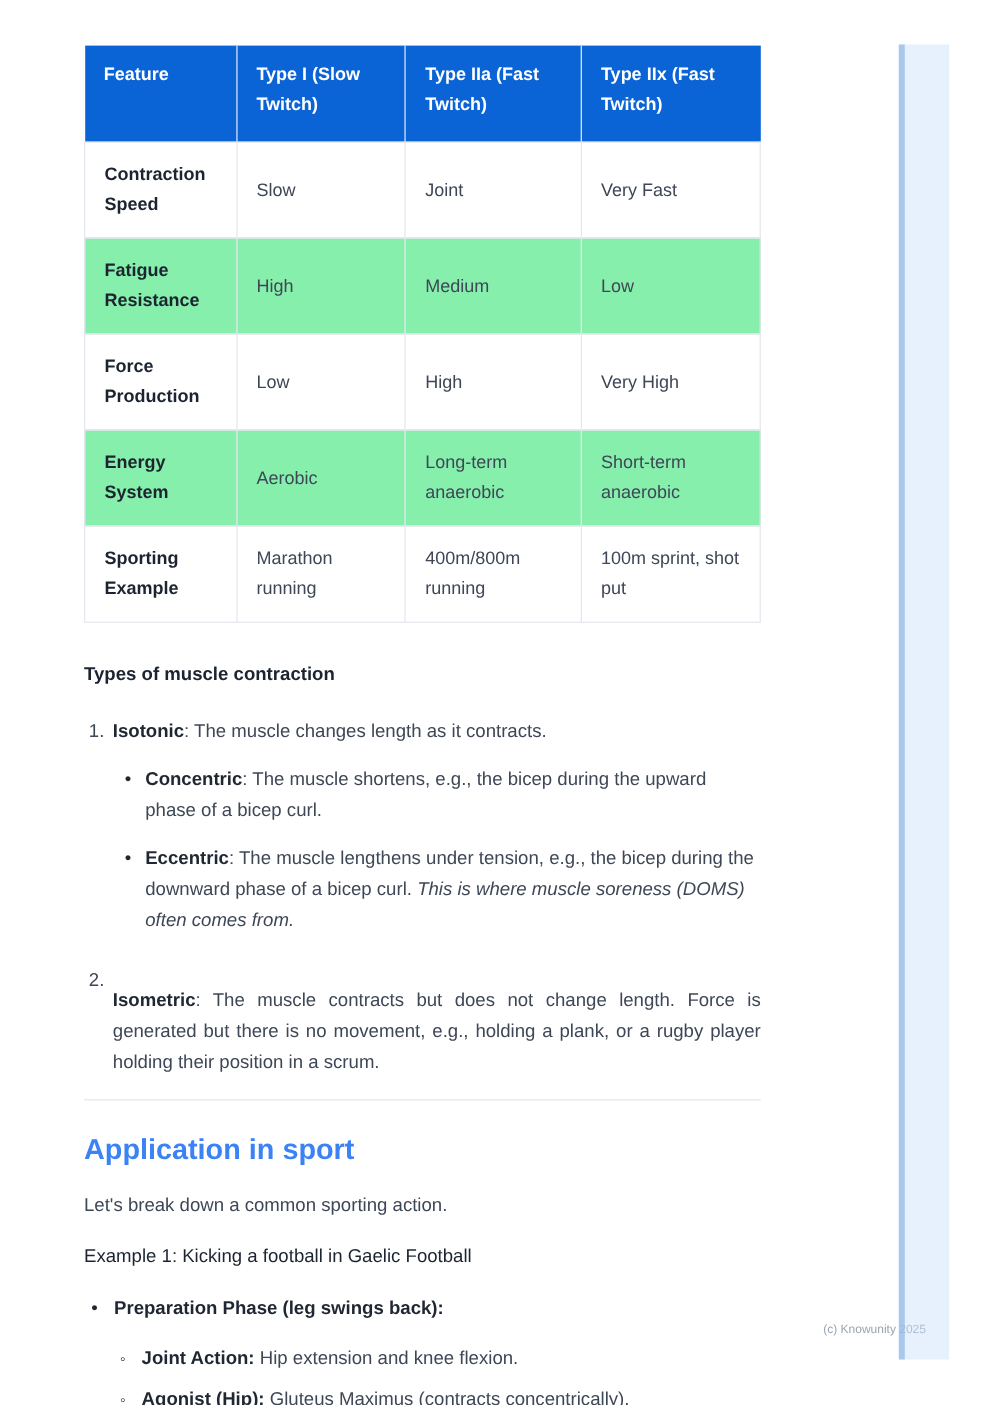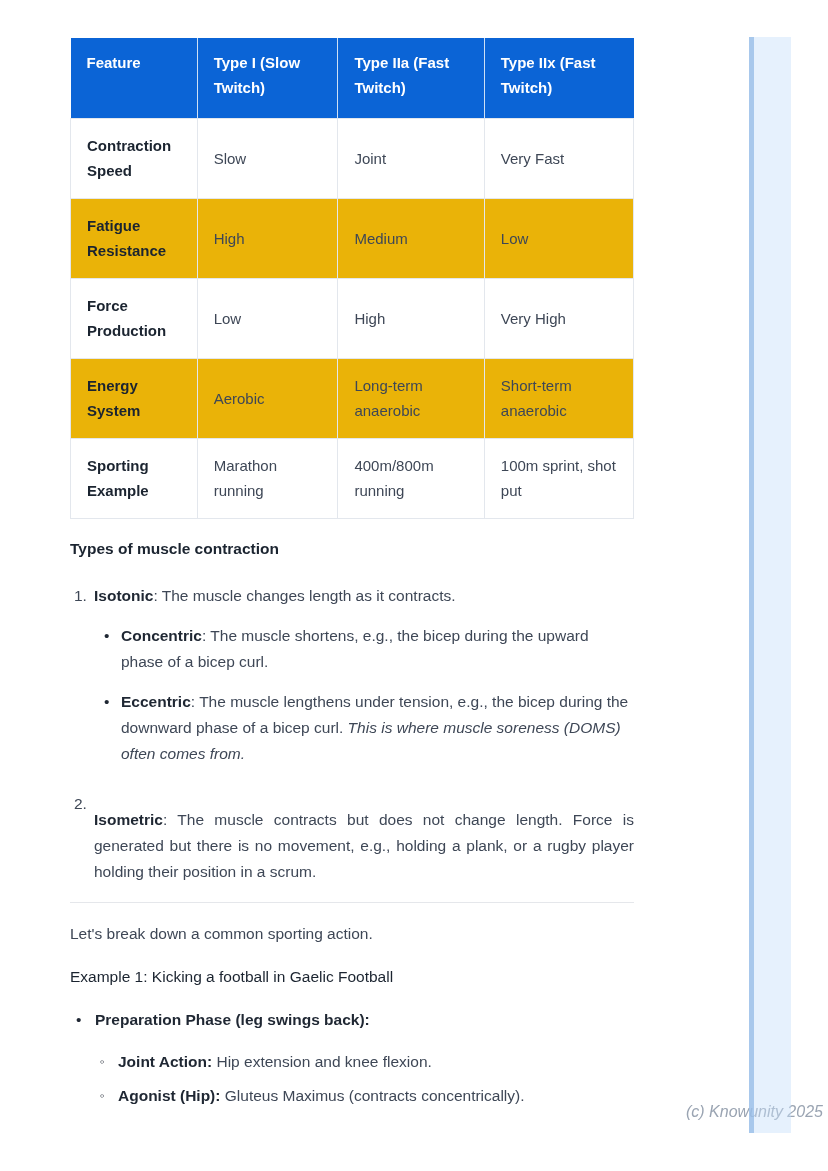--- a/index.html
+++ b/index.html
@@ -33,39 +33,39 @@
     color: #ffffff;
     font-weight: bold;
     text-align: left;
     vertical-align: top;
     padding: 12px 16px 0 16px;
     line-height: 25px;
     border-right: 1px solid #cfe0f5;
   }
   table.fiber-table thead th:last-child { border-right: none; margin-left: 24px; }
   table.fiber-table tbody tr { height: 80px; }
-  table.fiber-table tbody tr.alt { background: #eab308; }
+  table.fiber-table tbody tr.alt { background: #86efac; }
   table.fiber-table tbody th,
   table.fiber-table tbody td {
     border: 1px solid #e3e7ed;
     padding: 14px 16px;
     vertical-align: middle;
     line-height: 25px;
     text-align: left;
   }
   table.fiber-table tbody th {
     font-weight: bold;
     color: #1b2430;
   }
   table.fiber-table tbody td { color: #3e4756; }
 
   
   b, .bold { color: #1f2733; }
   .section-title {
-    margin-top: 20px;
+    margin-top: 34px;
     font-size: 15.5px;
     font-weight: bold;
     color: #1b2430;
     line-height: 20px;
   }
   .oli { display: flex; margin-top: 24px; padding-left: 4px; }
   .oli .num { width: 20px; flex: none; }
   .oli .litext { flex: 1; }
   .oli .litext.justify { text-align: justify; margin-top: 16px; }
   .ul2 { margin-top: 14px; }
@@ -106,25 +106,24 @@
     width: 42px;
     height: 1096px;
     background: rgba(200, 223, 250, 0.45);
     border-left: 5px solid rgba(147, 185, 230, 0.75);
     z-index: 2;
   }
   .watermark {
     position: absolute;
     left: 686px;
     top: 1103px;
-    font-size: 16px;
+    font-size: 10px;
     color: #9aa4b2;
     z-index: 1;
     white-space: nowrap;
-    font-style: italic;
   }
 </style>
 </head>
 <body>
 
 <div class="content">
 
   <table class="fiber-table">
     <colgroup>
       <col style="width:22.5%">
@@ -192,20 +191,21 @@
     </div>
   </div>
 
   <div class="oli">
     <span class="num">2.</span>
     <div class="litext justify"><b>Isometric</b><span>: The muscle contracts but does not change length. Force is generated but there is no movement, e.g., holding a plank, or a rugby player holding their position in a scrum.</span></div>
   </div>
 
   <hr class="divider">
 
+  <h2 class="app-heading">Application in sport</h2>
   <p class="intro">Let's break down a common sporting action.</p>
   <p class="example-title">Example 1: Kicking a football in Gaelic Football</p>
 
   <div class="ul-top">
     <div class="uli">
       <span class="bullet">•</span>
       <div class="litext"><b>Preparation Phase (leg swings back):</b></div>
     </div>
     <div class="ul3">
       <div class="uli">

